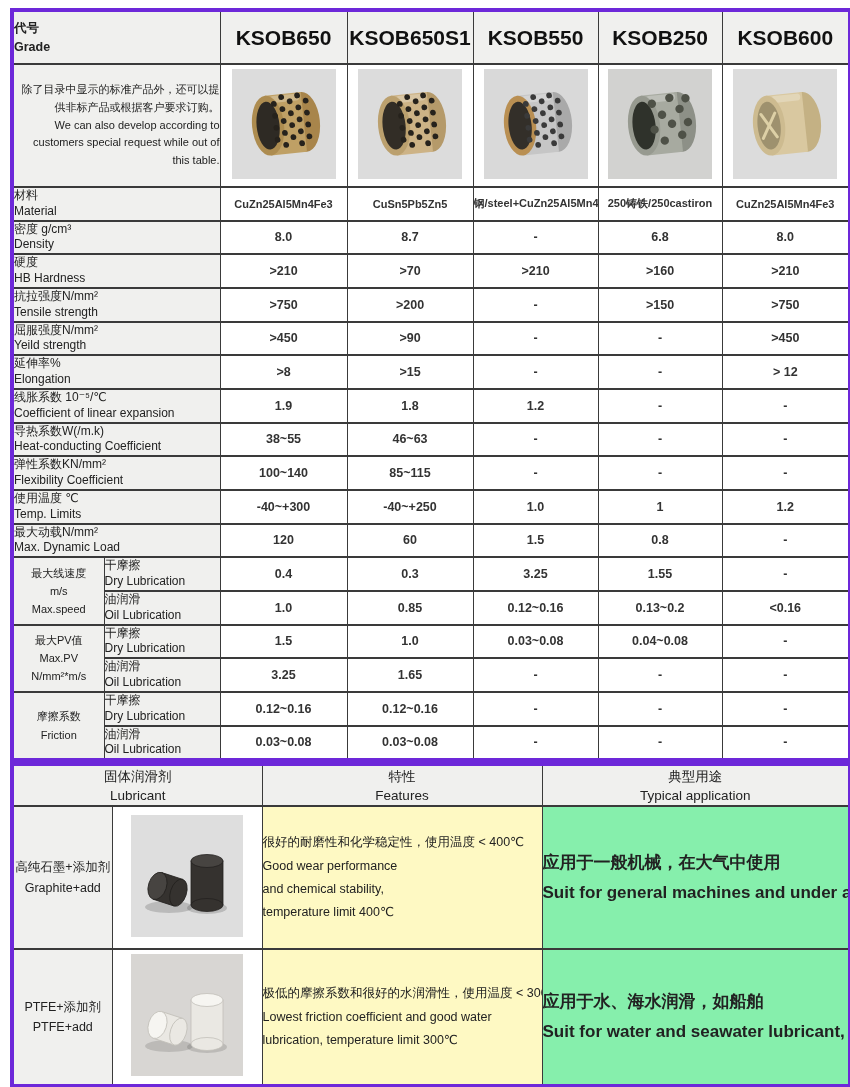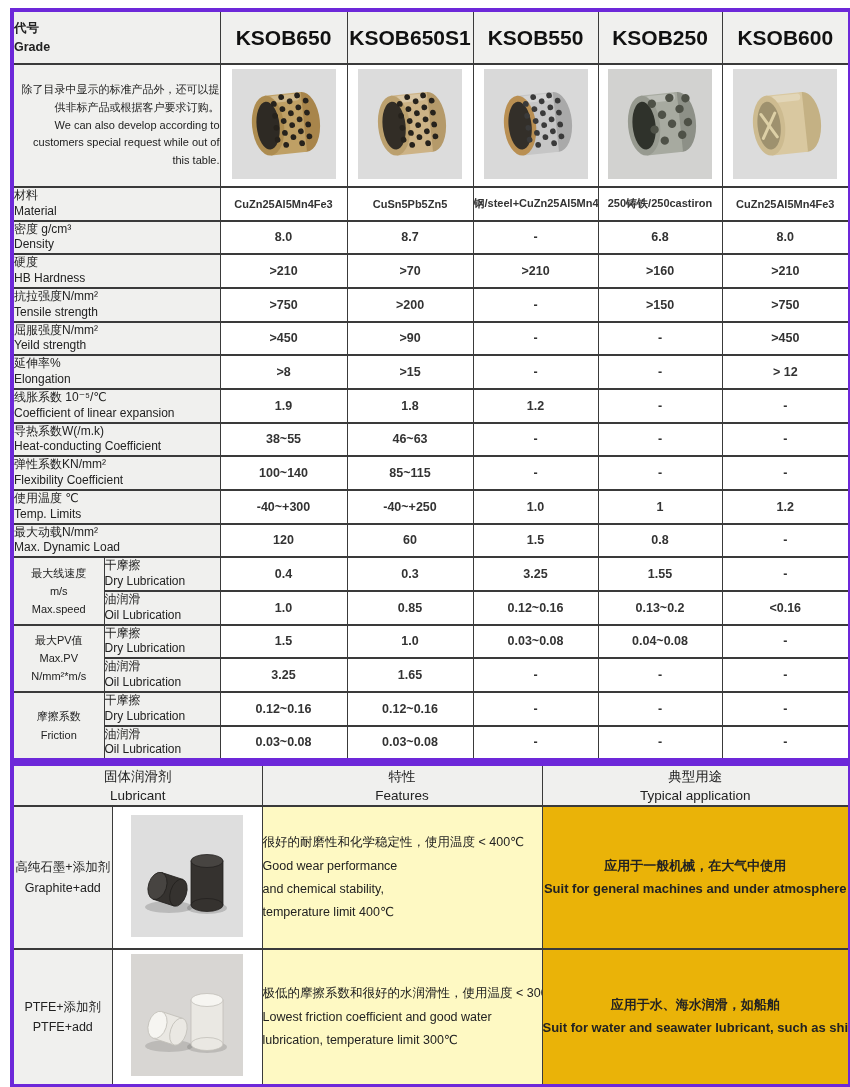--- a/index.html
+++ b/index.html
@@ -32,21 +32,21 @@
   .val    { text-align:center; font-size:12.5px; font-weight:bold; color:#333; }
   .val.mat{ font-size:11px; }
   .imgcell{ text-align:center; background:#fff; }
 
   .section-heading { margin:15px 0 11px 0; font-size:17.5px; font-weight:bold; }
 
   .lub-table th { font-size:13.5px; font-weight:normal; text-align:center; height:42px; line-height:1.42; }
   .lub-name { text-align:center; font-size:12.5px; line-height:1.65; }
   .lub-img  { text-align:center; background:#fff; }
   .feat { text-align:left; padding:8px 10px; font-size:12.5px; line-height:1.85; white-space:nowrap; background:#fef9c3; }
-  .app  { text-align:center; font-size:13px; font-weight:600; line-height:1.75; white-space:nowrap; background:#eab308; }
+  .app  { text-align:left; font-size:17px; font-weight:600; line-height:1.75; white-space:nowrap; background:#86efac; }
   .lub-r1 { height:143px; }
   .lub-r2 { height:137px; }
 </style>
 </head>
 <body>
 
 <div class="page">
 
   <table class="spec-table">
     <colgroup>

